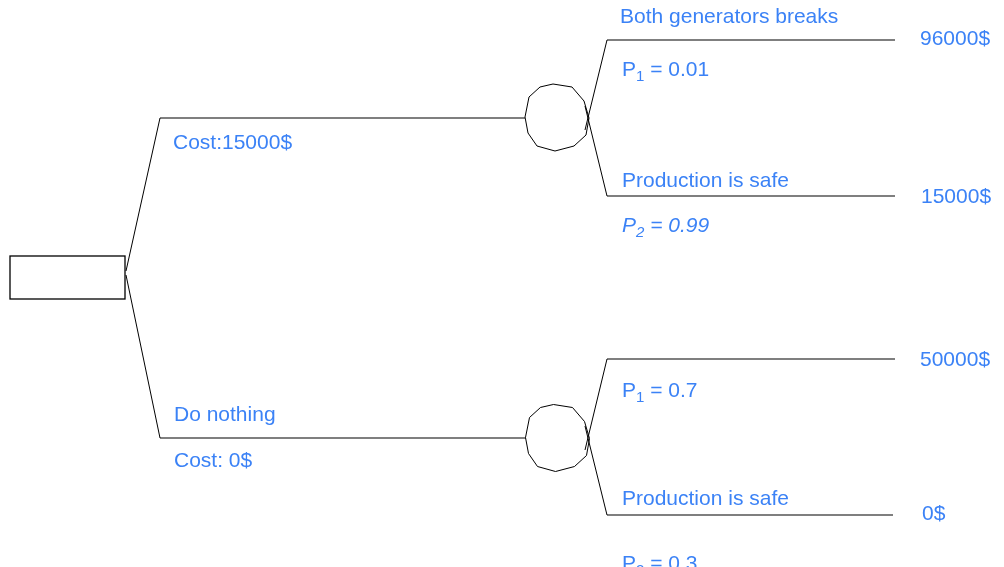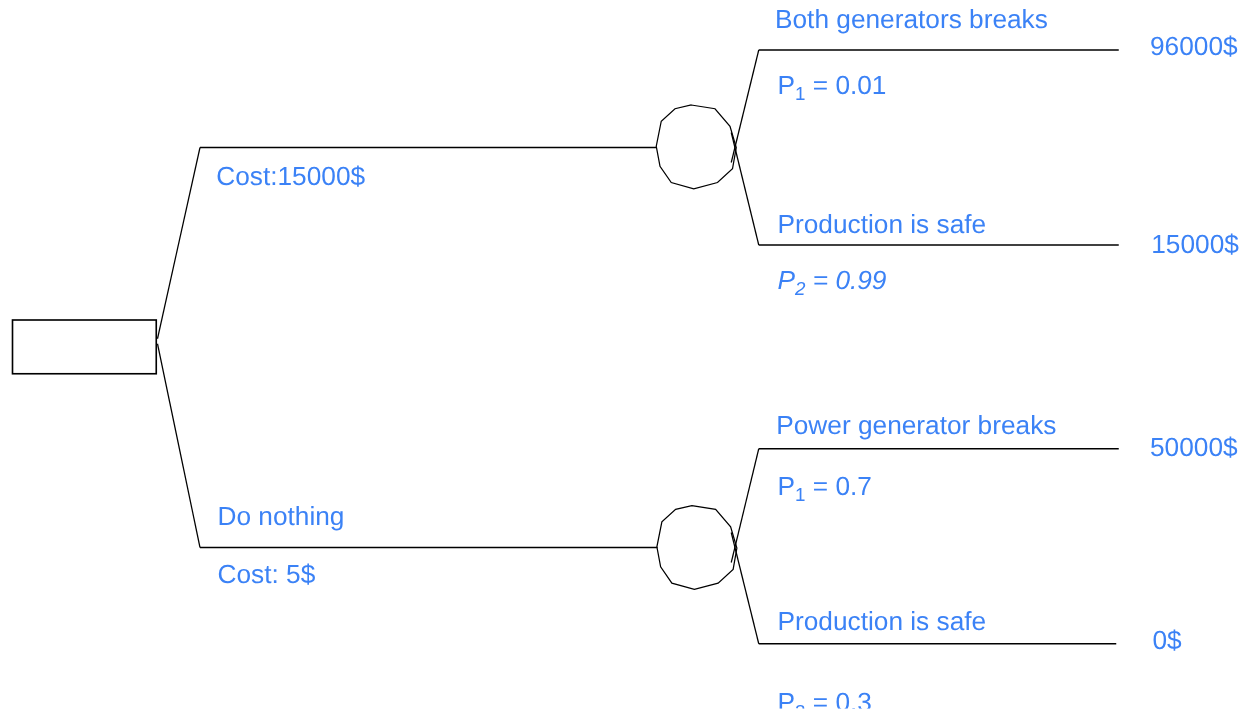--- a/index.html
+++ b/index.html
@@ -70,23 +70,22 @@
 
   <div class="lbl" style="left:620px; top:4px;">Both generators breaks</div>
   <div class="lbl" style="left:920px; top:26px;">96000$</div>
   <div class="lbl" style="left:622px; top:57px;"><span>P</span><sub>1</sub> <span>= 0.01</span></div>
 
   <div class="lbl" style="left:622px; top:168px;">Production is safe</div>
   <div class="lbl" style="left:921px; top:184px;">15000$</div>
   <div class="lbl" style="left:622px; top:213px;font-style:italic;"><span>P</span><sub>2</sub> <span>= 0.99</span></div>
 
   <div class="lbl" style="left:174px; top:402px;">Do nothing</div>
-  <div class="lbl" style="left:174px; top:448px;">Cost: 5$</div>
+  <div class="lbl" style="left:174px; top:448px;">Cost: 0$</div>
 
-  <div class="lbl" style="left:621px; top:329px;">Power generator breaks</div>
   <div class="lbl" style="left:920px; top:347px;">50000$</div>
   <div class="lbl" style="left:622px; top:378px;"><span>P</span><sub>1</sub> <span>= 0.7</span></div>
 
   <div class="lbl" style="left:622px; top:486px;">Production is safe</div>
   <div class="lbl" style="left:922px; top:501px;">0$</div>
   <div class="lbl" style="left:622px; top:531px;margin-top:20px;"><span>P</span><sub>2</sub> <span>= 0.3</span></div>
 
 </div>
 
 </body></html>

